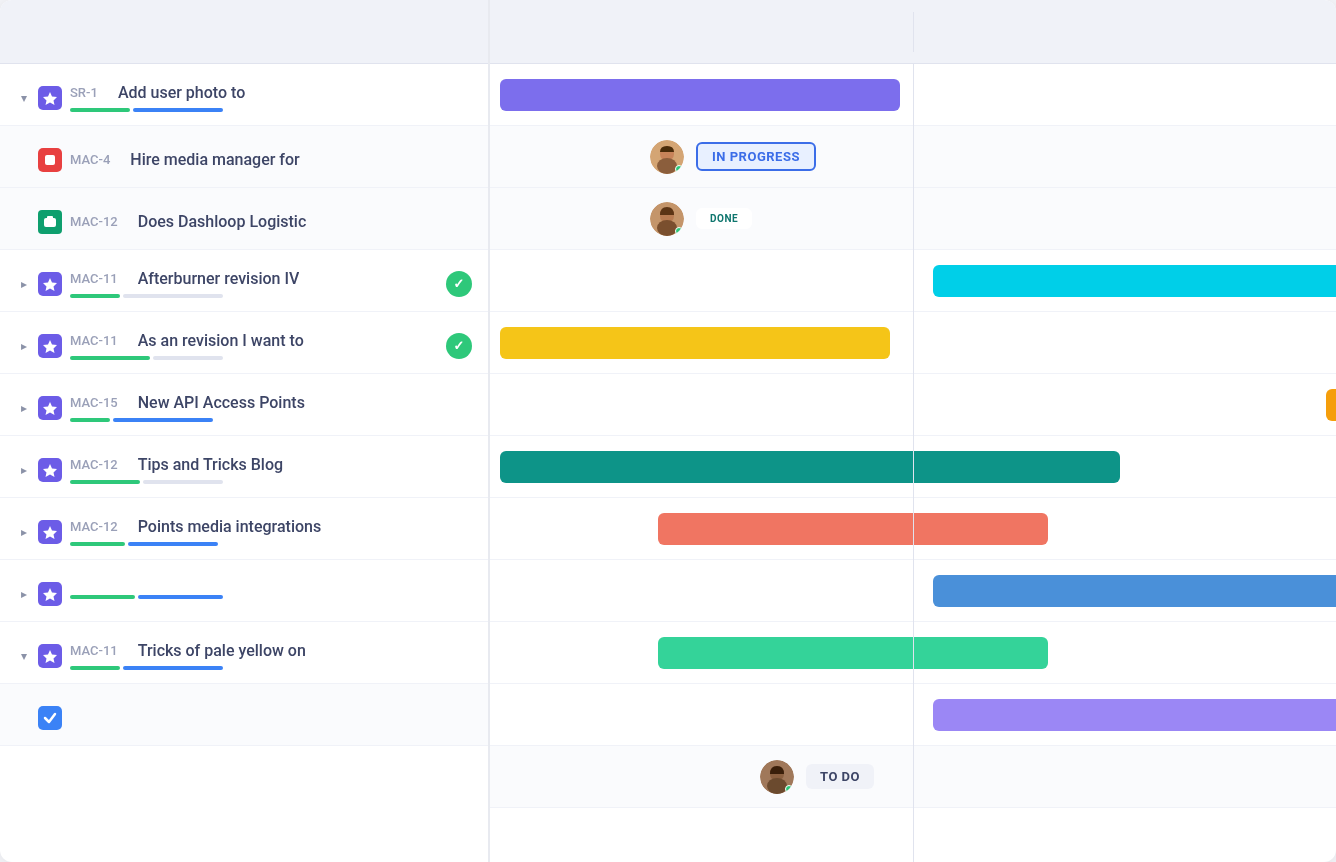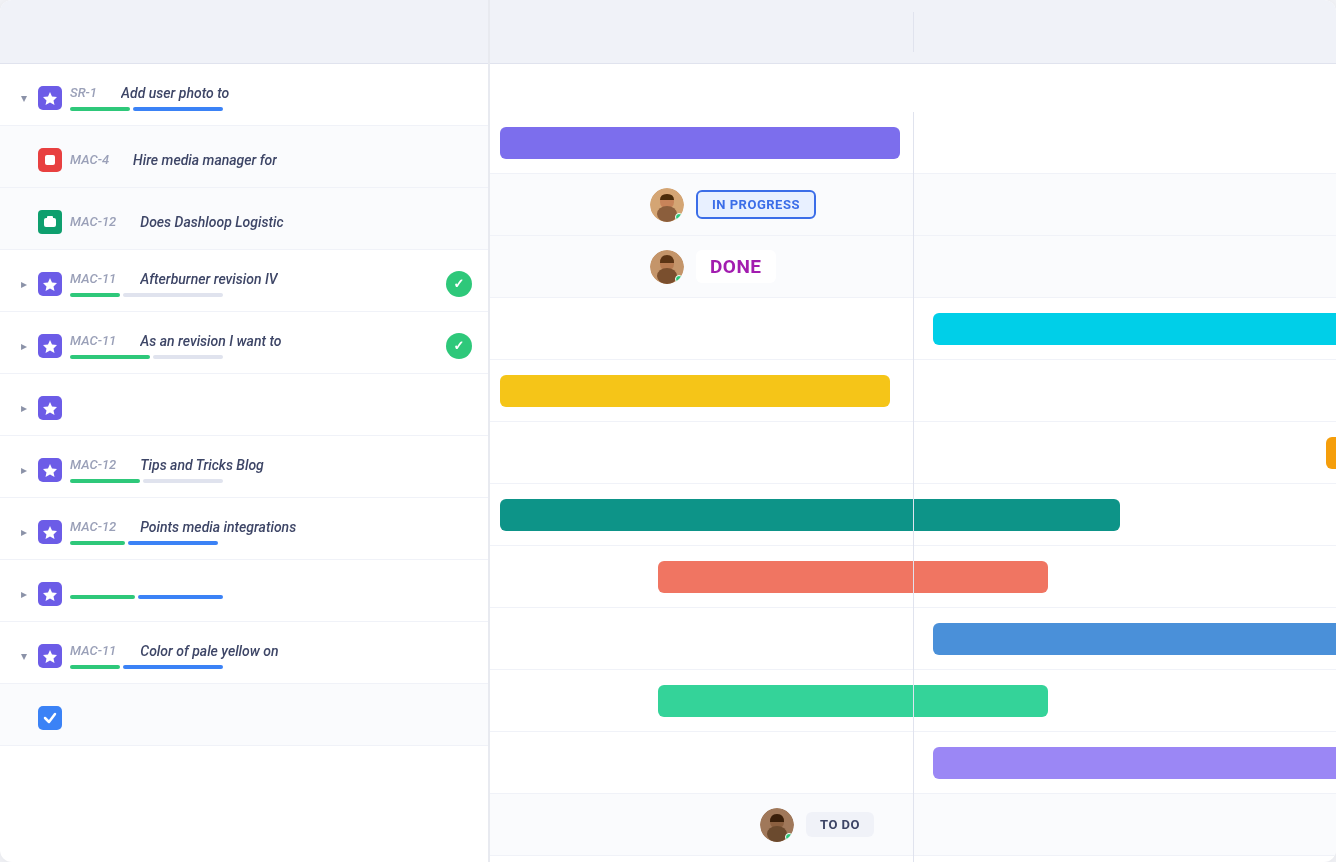--- a/index.html
+++ b/index.html
@@ -90,36 +90,36 @@
     .icon-badge.blue { background: #3b82f6; }
     .row-info {
       display: flex;
       flex-direction: column;
       flex: 1;
       min-width: 0;
     }
     .row-top {
       display: flex;
       align-items: center;
-      gap: 24px;
-      font-style: italic;
+      gap: 8px;
     }
     .row-id {
       font-size: 13px;
       color: #9aa0b8;
       font-weight: 500;
       flex-shrink: 0;
     }
     .row-title {
-      font-size: 14px;
+      font-size: 16px;
       color: #3d4566;
       font-weight: 500;
       white-space: nowrap;
       overflow: hidden;
       text-overflow: ellipsis;
+      margin-left: 12px;
     }
     .progress-bar-container {
       margin-top: 6px;
       height: 4px;
       display: flex;
       gap: 3px;
       width: 180px;
     }
     .progress-seg {
       height: 4px;
@@ -171,21 +171,20 @@
     }
     .gantt-body {
       flex: 1;
       display: flex;
       overflow: hidden;
     }
     .gantt-rows {
       flex: 1;
       position: relative;
       overflow: hidden;
-      margin-top: 48px;
     }
     .gantt-row {
       height: 62px;
       border-bottom: 1px solid #f0f2f8;
       position: relative;
       display: flex;
       align-items: center;
     }
     .gantt-row.child {
       background: #fafbfd;
@@ -231,24 +230,24 @@
       font-size: 13px;
       font-weight: 700;
       letter-spacing: 0.5px;
     }
     .status-badge.in-progress {
       background: #e8f0ff;
       color: #3b6de8;
       border: 2px solid #3b6de8;
     }
     .status-badge.done {
-      color: #a21caf;
+      color: #0f766e;
       background: white;
       border: none;
-      font-size: 19px;
+      font-size: 10px;
     }
     .status-badge.to-do {
       background: #f0f2f8;
       color: #3d4566;
       border: none;
       font-size: 13px;
       font-weight: 700;
     }
     .avatar-with-status {
       display: flex;
@@ -357,20 +356,30 @@
       </div>
       <div class="check-badge"></div>
     </div>
         <div class="epic-row">
       <div class="toggle-btn collapsed"></div>
       <div class="icon-badge purple">
             <svg width="14" height="14" viewBox="0 0 14 14" fill="white">
               <polygon points="7,1 9,5.5 14,6 10.5,9.5 11.5,14 7,11.5 2.5,14 3.5,9.5 0,6 5,5.5"></polygon>
             </svg>
           </div>
+      <div class="row-info">
+        <div class="row-top">
+          <span class="row-id">MAC-15</span>
+          <span class="row-title">New API Access Points</span>
+        </div>
+        <div class="progress-bar-container">
+              <div class="progress-seg" style="width:40px;background:#2ec87a;"></div>
+              <div class="progress-seg" style="width:100px;background:#3b82f6;"></div>
+            </div>
+      </div>
 
     </div>
         <div class="epic-row">
       <div class="toggle-btn collapsed"></div>
       <div class="icon-badge purple">
             <svg width="14" height="14" viewBox="0 0 14 14" fill="white">
               <polygon points="7,1 9,5.5 14,6 10.5,9.5 11.5,14 7,11.5 2.5,14 3.5,9.5 0,6 5,5.5"></polygon>
             </svg>
           </div>
       <div class="row-info">
@@ -422,21 +431,21 @@
         <div class="epic-row">
       <div class="toggle-btn expanded"></div>
       <div class="icon-badge purple">
             <svg width="14" height="14" viewBox="0 0 14 14" fill="white">
               <polygon points="7,1 9,5.5 14,6 10.5,9.5 11.5,14 7,11.5 2.5,14 3.5,9.5 0,6 5,5.5"></polygon>
             </svg>
           </div>
       <div class="row-info">
         <div class="row-top">
           <span class="row-id">MAC-11</span>
-          <span class="row-title">Color of pale yellow on</span>
+          <span class="row-title">Tricks of pale yellow on</span>
         </div>
         <div class="progress-bar-container">
               <div class="progress-seg" style="width:50px;background:#2ec87a;"></div>
               <div class="progress-seg" style="width:100px;background:#3b82f6;"></div>
             </div>
       </div>
 
     </div>
         <div class="epic-row child">
       <div class="toggle-placeholder"></div>

